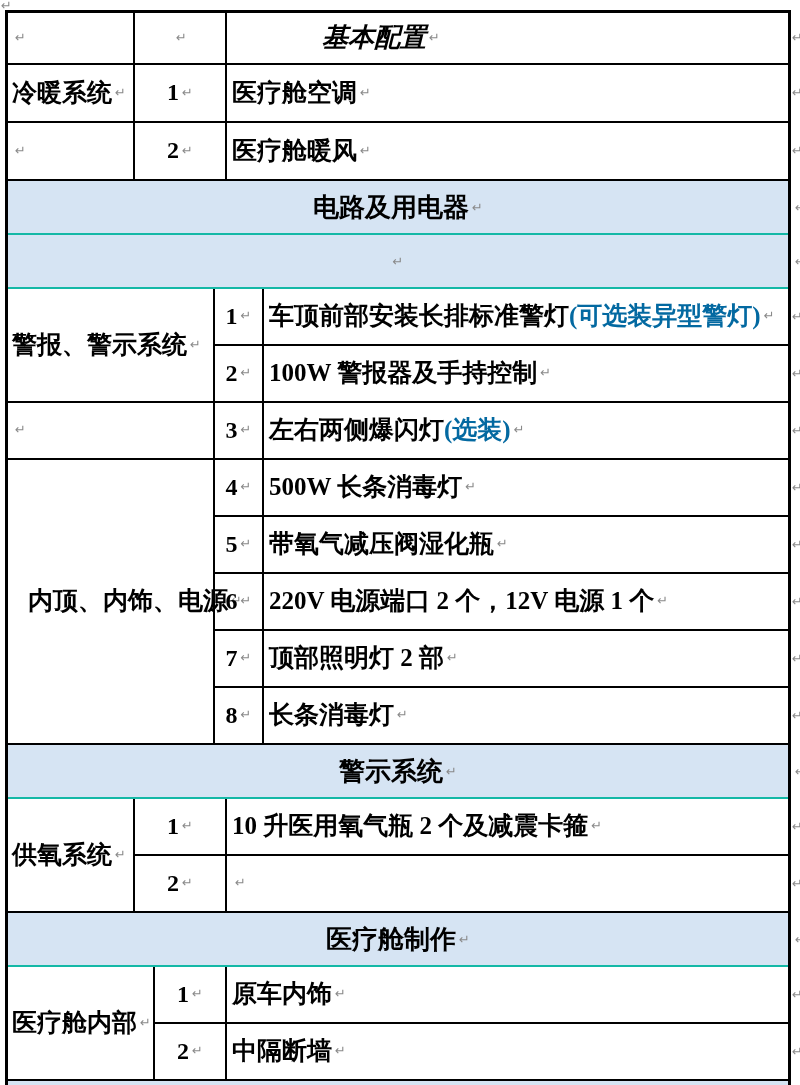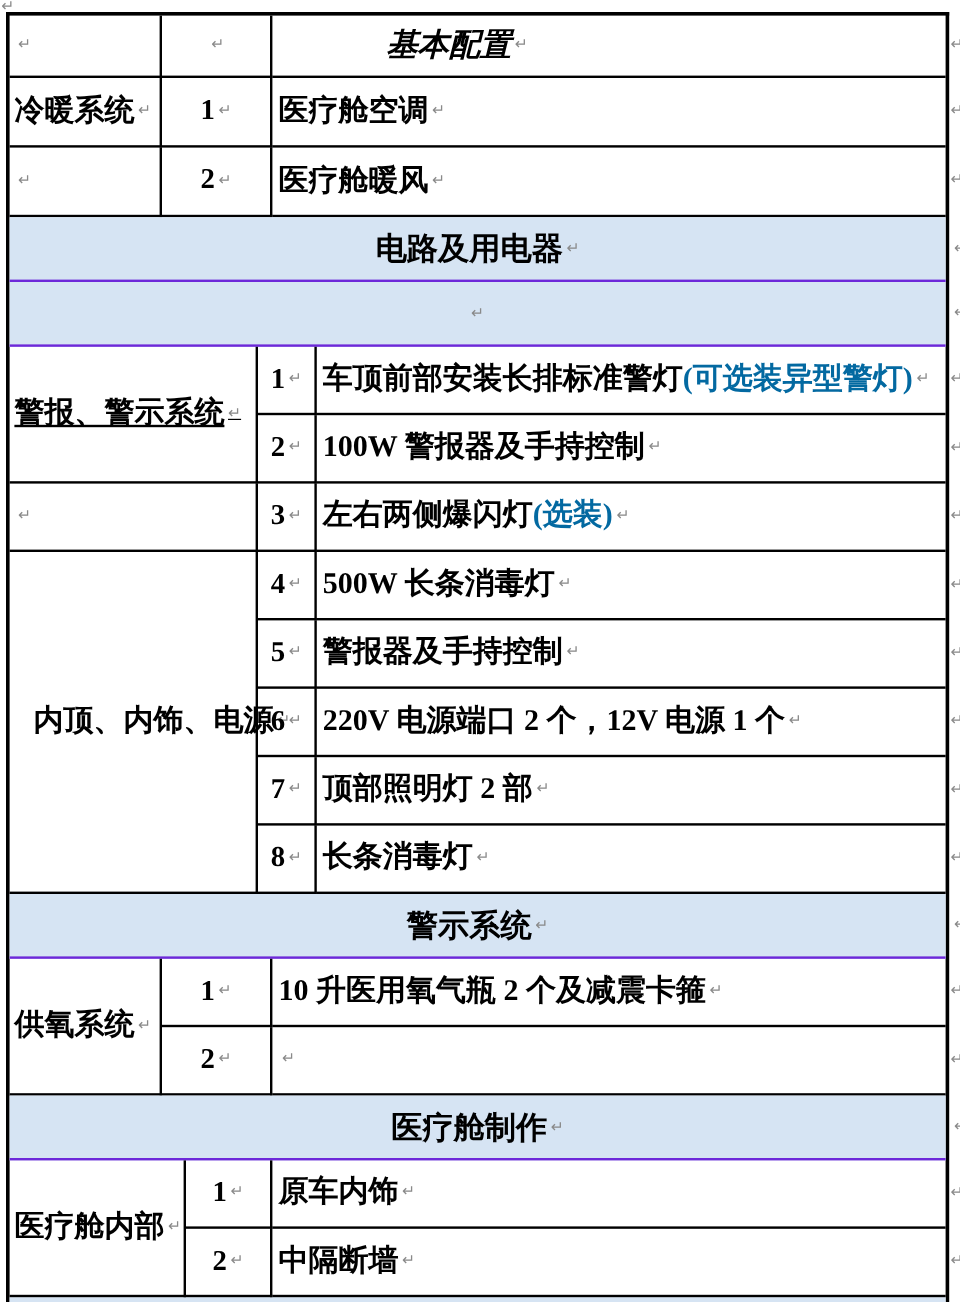--- a/index.html
+++ b/index.html
@@ -34,21 +34,21 @@
     white-space:nowrap;
   }
   .c3{border-right:none;padding-left:5px;}
   .c1{padding-left:4px;}
   .c2{justify-content:center;padding-left:0;}
   .header-cell{font-size:26px;padding-left:95px;font-style:italic;}
   .banner{
     box-sizing:border-box;
     height:54px;
     background:#d6e4f3;
-    border-bottom:2px solid #6d28d9;
+    border-bottom:2px solid #14b8a6;
     display:flex;align-items:center;justify-content:center;
     font-size:26px;
     position:relative;
   }
   .strip{height:7px;background:#d6e4f3;}
   .red{color:#0369a1;}
   .pilcrow{
     font-family:"DejaVu Sans",sans-serif;
     font-weight:normal;
     font-size:13px;
@@ -122,21 +122,21 @@
       <span class="pilcrow">↵</span>
       <span class="pilcrow end-mark">↵</span>
     </div>
 
     <div class="banner">
       <span class="pilcrow" style="margin-left:0">↵</span>
       <span class="pilcrow end-mark">↵</span>
     </div>
 
     <div class="sec secB">
-      <div class="cell c1" style="grid-row:1 / span 2;text-decoration:underline;">
+      <div class="cell c1" style="grid-row:1 / span 2;">
         <span>警报、警示系统</span>
         <span class="pilcrow">↵</span>
       </div>
       <div class="cell c2" style="grid-row:1">
         <span class="num-text">1</span>
         <span class="pilcrow">↵</span>
       </div>
       <div class="cell c3" style="grid-row:1">
         <span>车顶前部安装长排标准警灯 </span>
         <span class="red">(可选装异型警灯)</span>
@@ -180,21 +180,21 @@
         <span>500W 长条消毒灯</span>
         <span class="pilcrow">↵</span>
         <span class="pilcrow end-mark">↵</span>
       </div>
 
       <div class="cell c2" style="grid-row:5">
         <span class="num-text">5</span>
         <span class="pilcrow">↵</span>
       </div>
       <div class="cell c3" style="grid-row:5">
-        <span>警报器及手持控制</span>
+        <span>带氧气减压阀湿化瓶</span>
         <span class="pilcrow">↵</span>
         <span class="pilcrow end-mark">↵</span>
       </div>
 
       <div class="cell c2" style="grid-row:6">
         <span class="num-text">6</span>
         <span class="pilcrow">↵</span>
       </div>
       <div class="cell c3" style="grid-row:6">
         <span>220V 电源端口 2 个，12V 电源 1 个</span>

